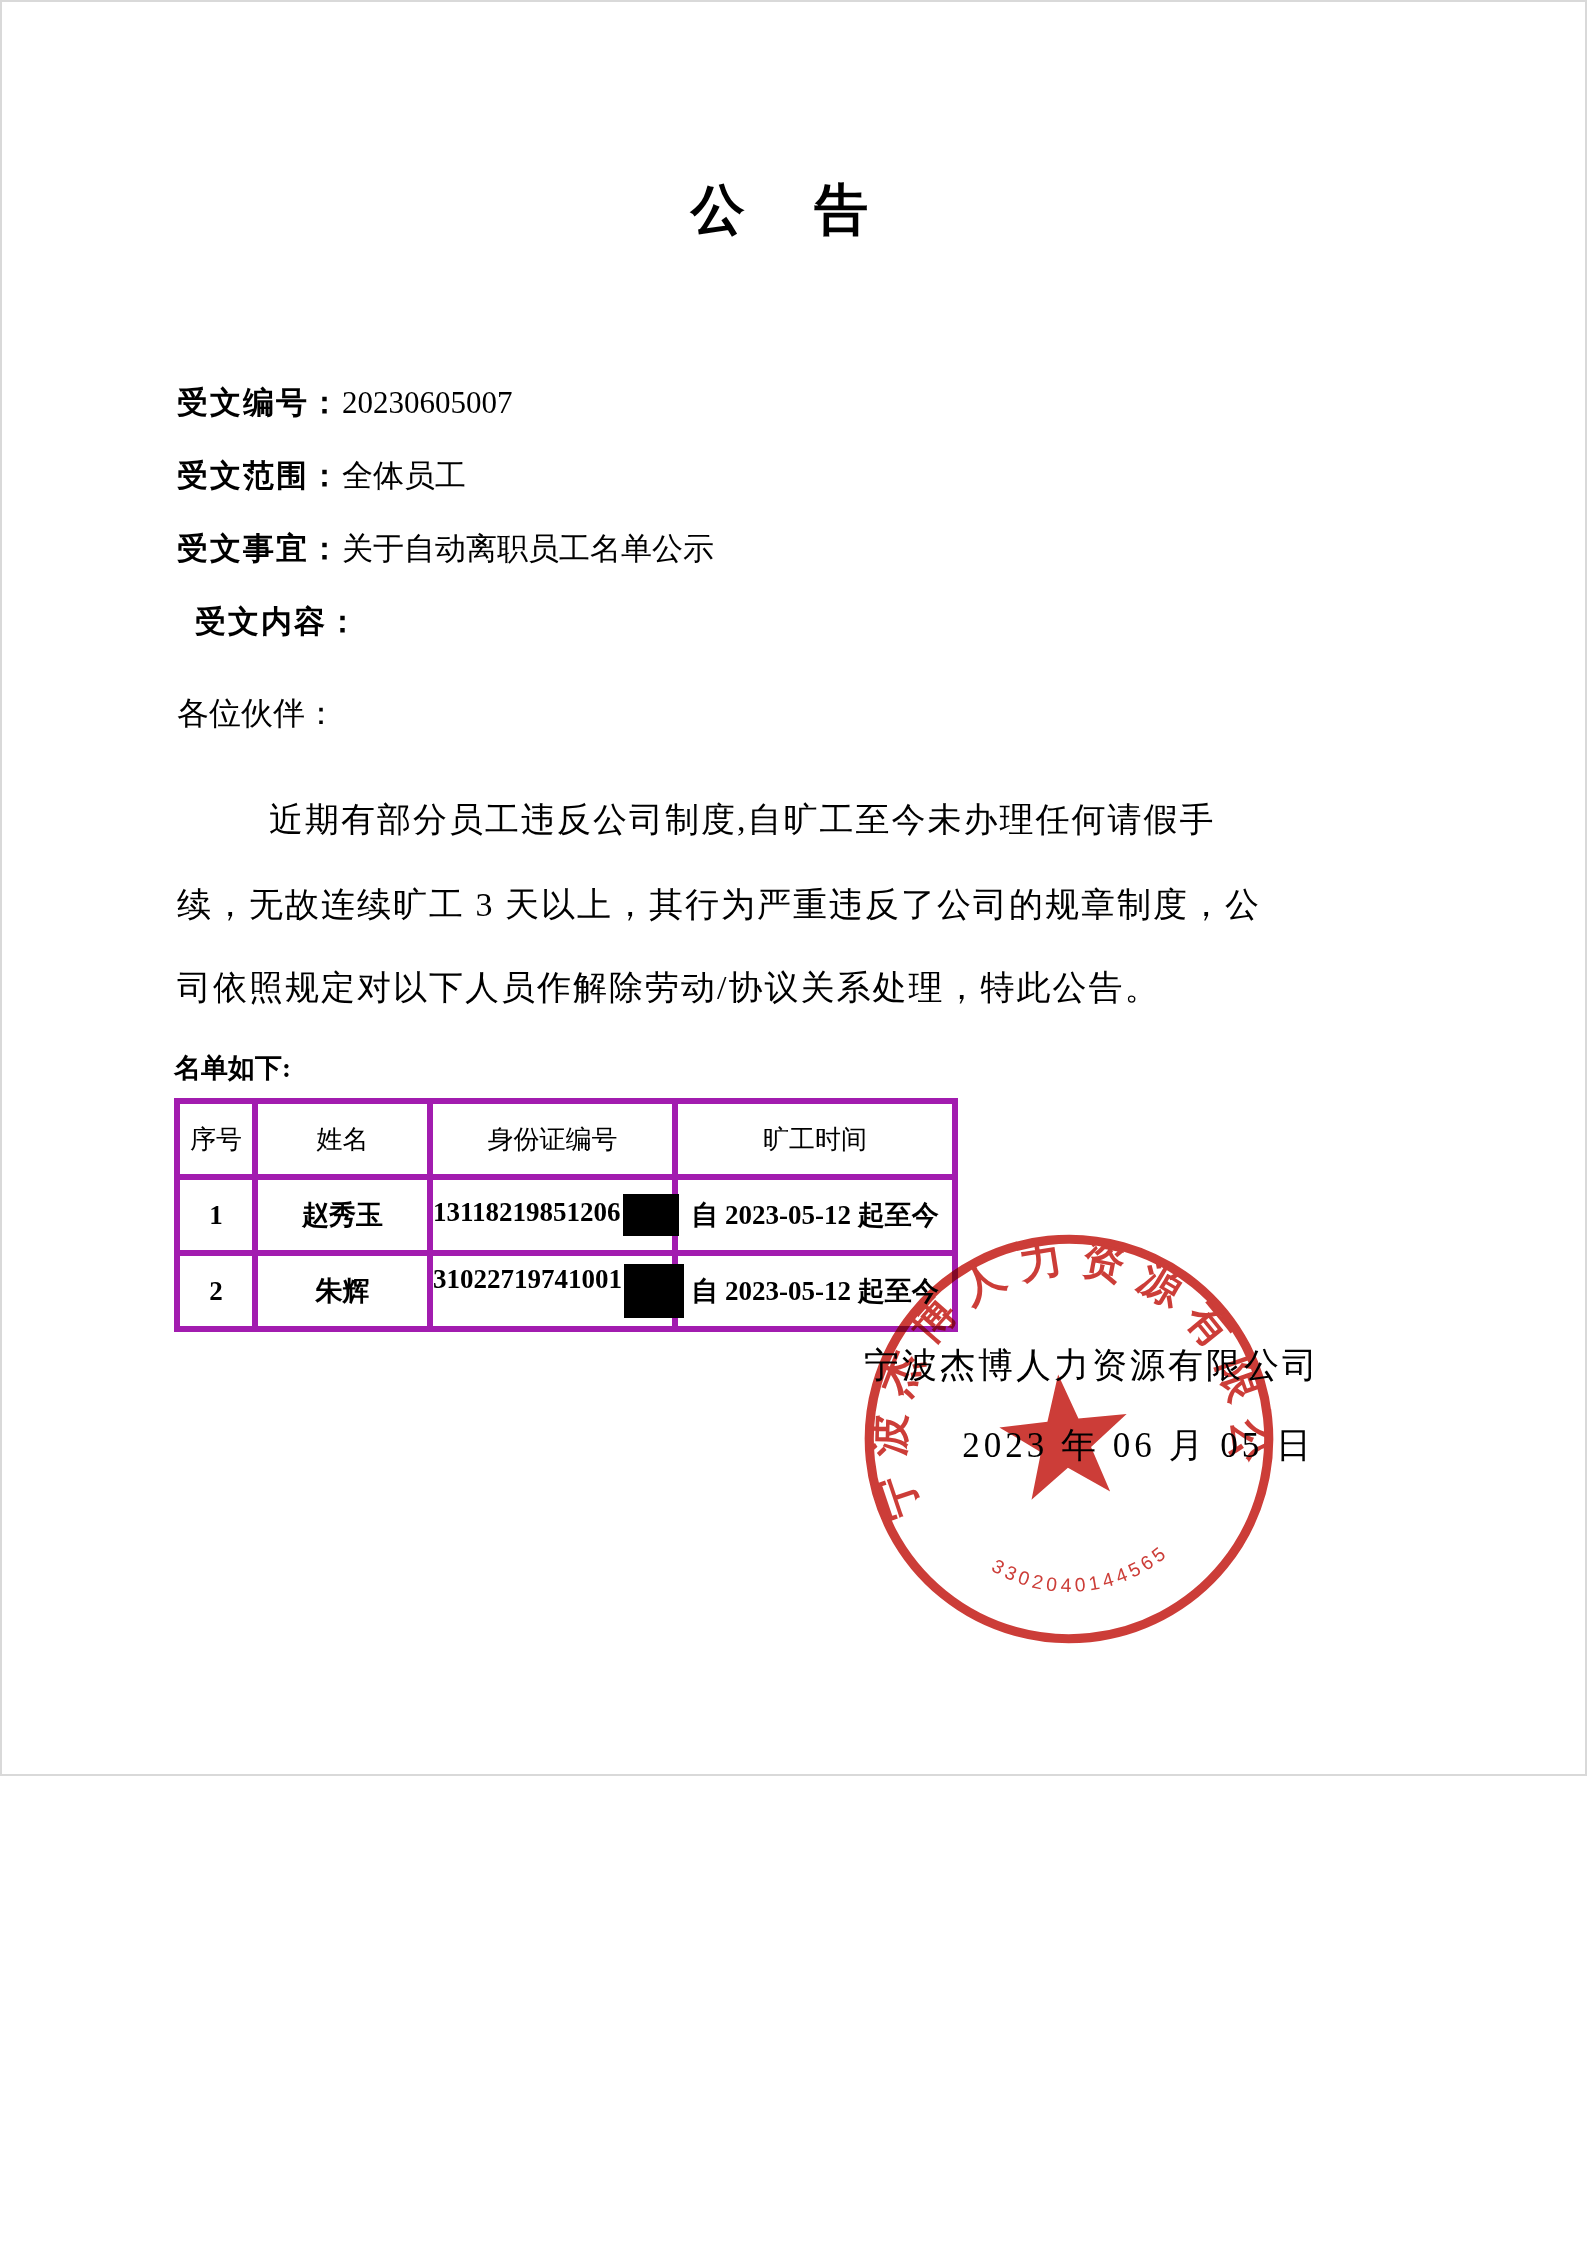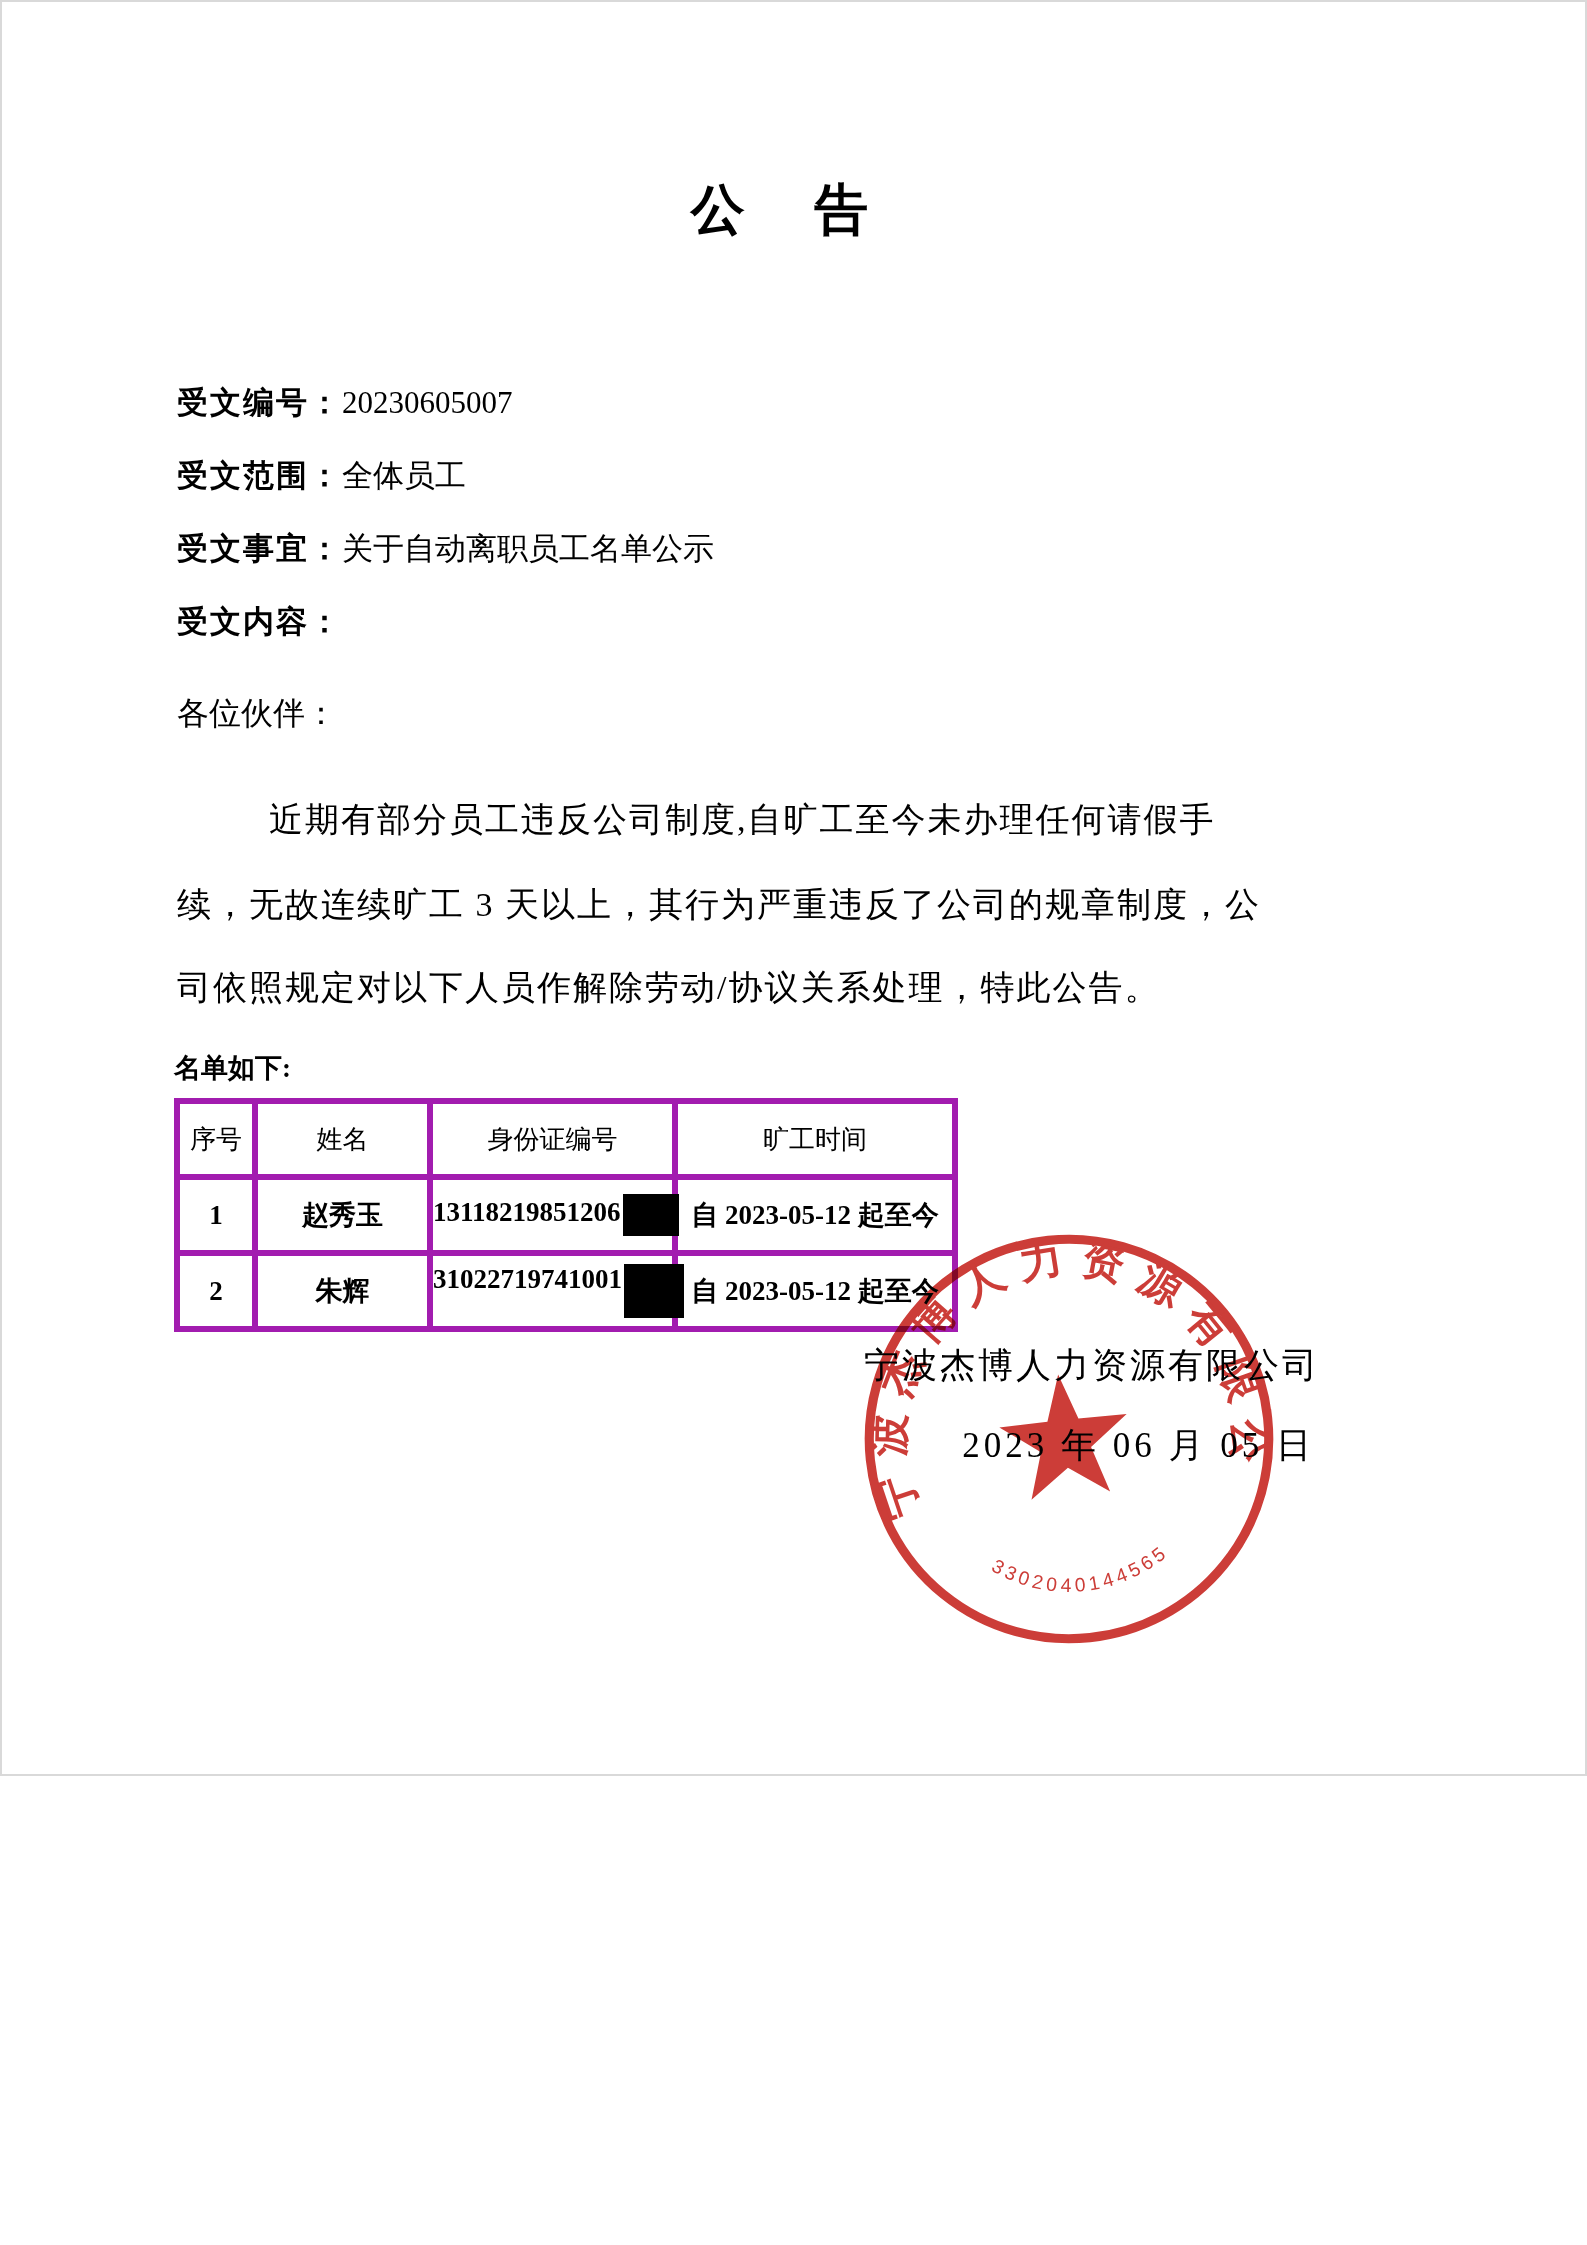--- a/index.html
+++ b/index.html
@@ -26,21 +26,21 @@
     position: absolute;
     left: 175px;
     font-size: 31px;
     white-space: nowrap;
   }
   .field-line .label { font-weight: bold; letter-spacing: 2px; }
   .field-line .value { font-weight: normal; margin-left: 0; }
   .f0 { top: 380px; }
   .f1 { top: 453px; }
   .f2 { top: 526px; }
-  .f3 { top: 599px; }
+  .f3 { top: 599px; margin-left: 18px; }
   .salutation {
     position: absolute;
     left: 175px; top: 690px;
     font-size: 32px;
   }
   .body-line {
     position: absolute;
     left: 175px;
     width: 1245px;
     font-size: 34px;

